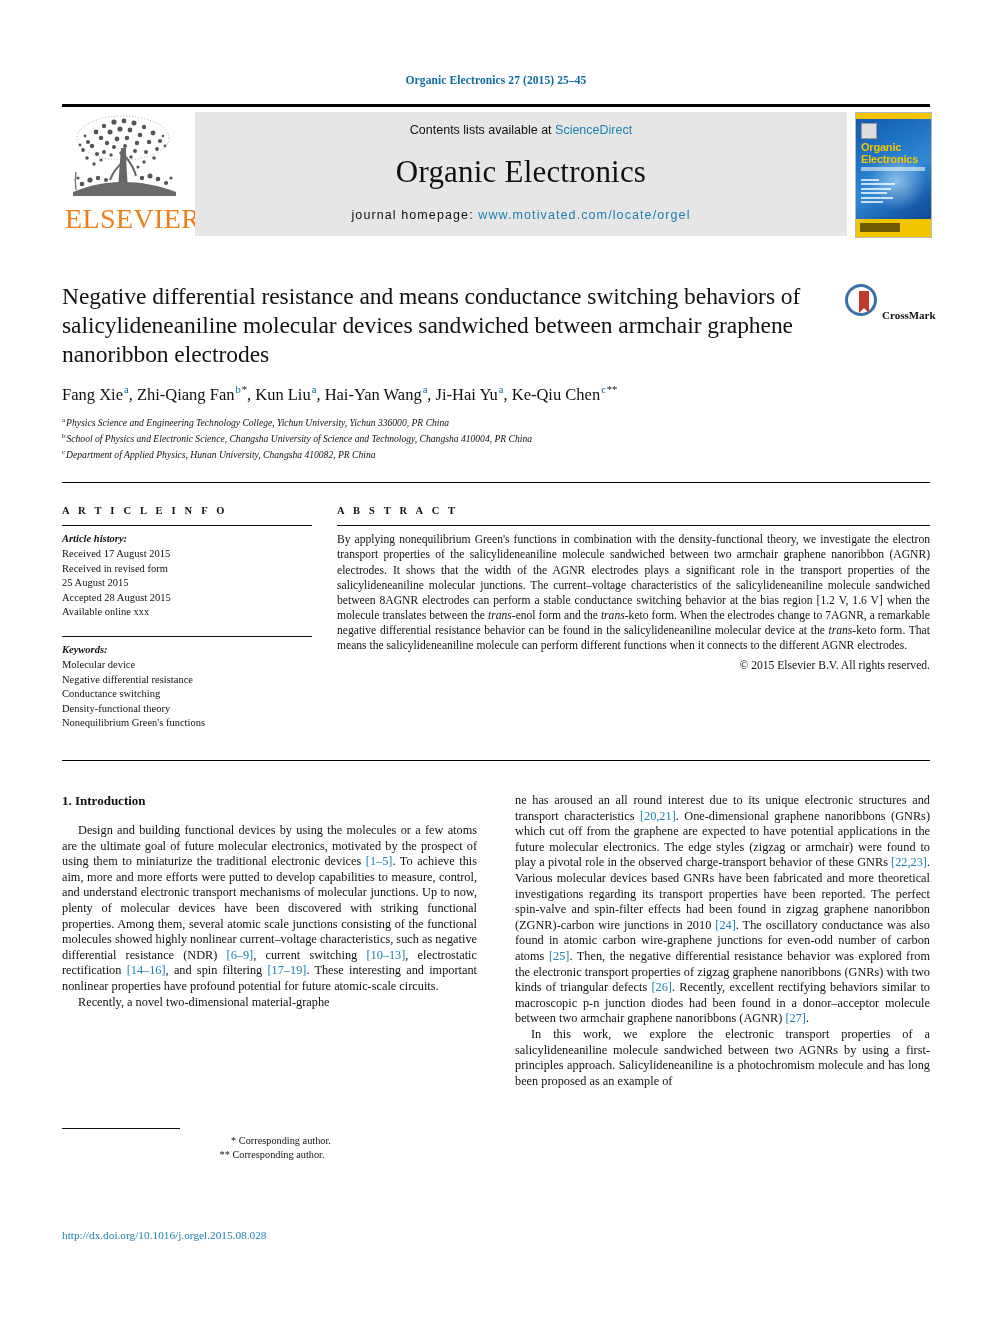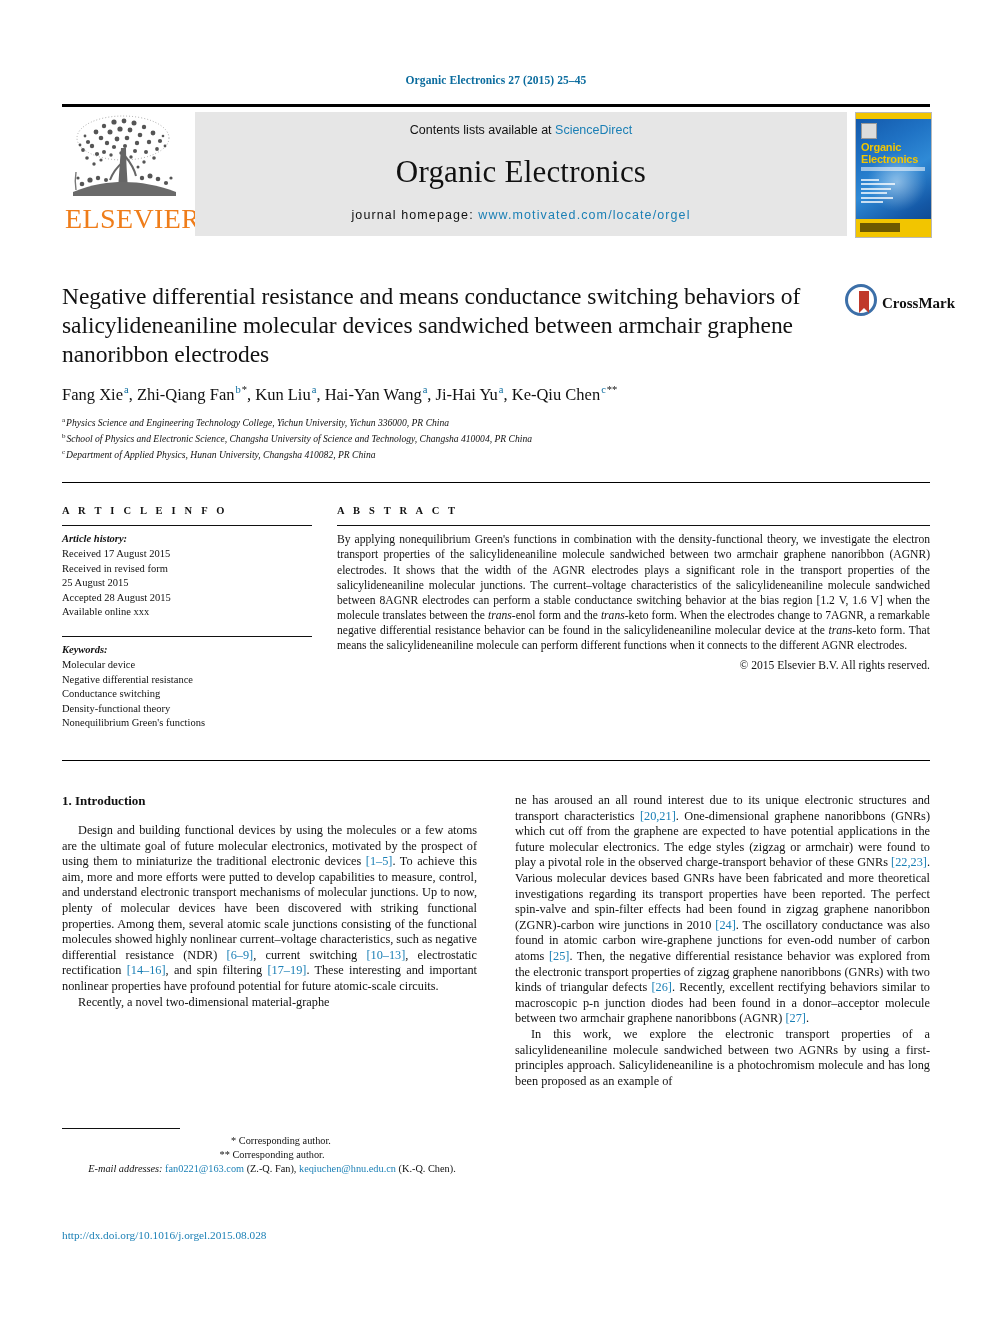--- a/index.html
+++ b/index.html
@@ -230,24 +230,24 @@
   .cm-ribbon::after {
     content: "";
     position: absolute;
     left: 0; top: 17px;
     border-left: 5px solid #c0392b;
     border-right: 5px solid #c0392b;
     border-bottom: 5px solid transparent;
   }
   .cm-text {
     position: absolute;
-    left: 37px; top: 11px;
+    left: 37px; top: 25px;
     font-family: "Liberation Serif", serif;
     font-weight: bold;
-    font-size: 15px;
+    font-size: 11px;
     color: #111;
   }
 
   .authors {
     position: absolute;
     left: 62px; top: 384px;
     width: 800px;
     font-family: "Liberation Serif", serif;
     font-size: 16.5px;
     color: #111;
@@ -594,20 +594,19 @@
 
   <div class="col-right">
     <p class="body-p noindent" id="p2r"><span>ne has aroused an all round interest due to its unique electronic structures and transport characteristics </span><span class="ref">[20,21]</span><span>. One-dimensional graphene nanoribbons (GNRs) which cut off from the graphene are expected to have potential applications in the future molecular electronics. The edge styles (zigzag or armchair) were found to play a pivotal role in the observed charge-transport behavior of these GNRs </span><span class="ref">[22,23]</span><span>. Various molecular devices based GNRs have been fabricated and more theoretical investigations regarding its transport properties have been reported. The perfect spin-valve and spin-filter effects had been found in zigzag graphene nanoribbon (ZGNR)-carbon wire junctions in 2010 </span><span class="ref">[24]</span><span>. The oscillatory conductance was also found in atomic carbon wire-graphene junctions for even-odd number of carbon atoms </span><span class="ref">[25]</span><span>. Then, the negative differential resistance behavior was explored from the electronic transport properties of zigzag graphene nanoribbons (GNRs) with two kinds of triangular defects </span><span class="ref">[26]</span><span>. Recently, excellent rectifying behaviors similar to macroscopic p-n junction diodes had been found in a donor–acceptor molecule between two armchair graphene nanoribbons (AGNR) </span><span class="ref">[27]</span><span>.</span></p>
     <p class="body-p" id="p3"><span>In this work, we explore the electronic transport properties of a salicylideneaniline molecule sandwiched between two AGNRs by using a first-principles approach. Salicylideneaniline is a photochromism molecule and has long been proposed as an example of</span></p>
   </div>
 
   <div class="foot-rule"></div>
   <div class="footnotes">
     <div class="fn-line fn-indent">* Corresponding author.</div>
     <div class="fn-line">** Corresponding author.</div>
-    <div class="fn-line" id="emails"><i>E-mail addresses: </i><span class="mail">fan0221@163.com</span> (Z.-Q. Fan), <span class="mail">keqiuchen@hnu.edu.cn</span> (K.-Q. Chen).</div>
   </div>
 
   <div class="doi-block">
     <div class="doi-link">http://dx.doi.org/10.1016/j.orgel.2015.08.028</div>
   </div>
 
 </div>
 
 </body></html>

